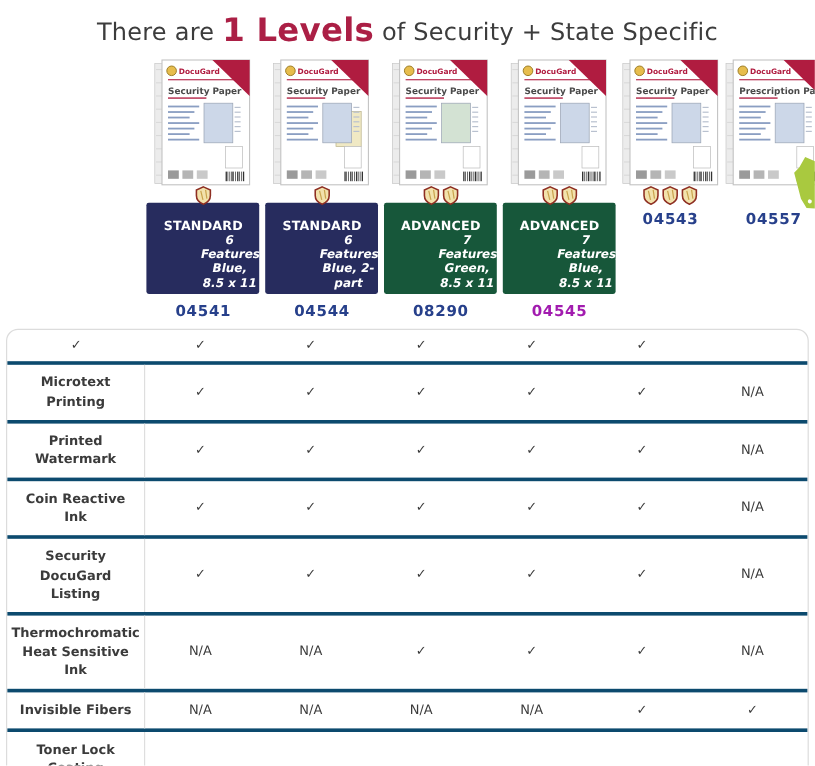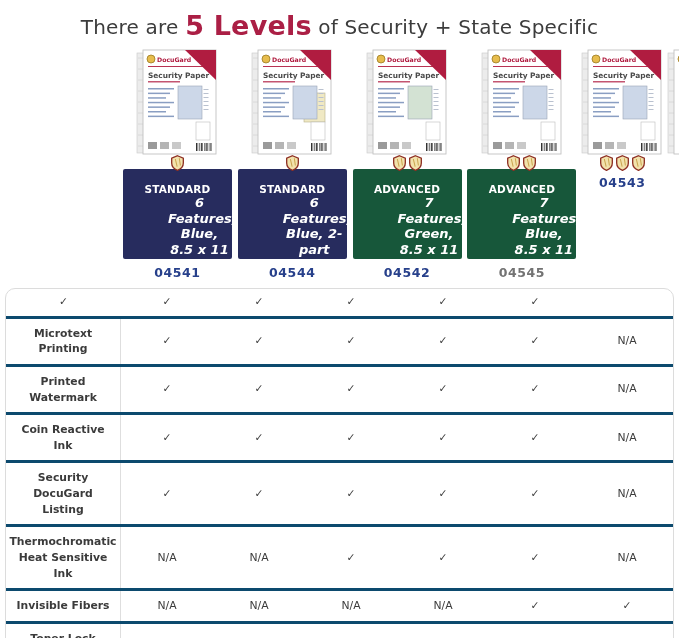--- a/index.html
+++ b/index.html
@@ -10,40 +10,40 @@
   .title{ text-align:center; padding-top:9px; font-size:20px; color:#3c3c3c; letter-spacing:0.2px;}
   .title .hl{ font-size:27px; font-weight:bold; position:relative; top:1px;}
 
   
   .products{ display:grid; grid-template-columns:repeat(6,1fr); margin-left:120px; margin-right:4px; margin-top:6px;}
   .pcol{ display:flex; flex-direction:column; align-items:center; position:relative;}
   .pkg{ width:86px; height:112px;}
   .hands{ height:15px; display:flex; gap:1px; align-items:flex-end; margin-top:-2px; margin-bottom:-2px; position:relative; z-index:2; overflow:visible;}
   .banner{ width:95%; min-height:26px; border-radius:2px; color:#fff; text-align:center; display:flex; flex-direction:column; justify-content:center; padding:2px 1px; box-sizing:border-box; position:relative; z-index:1;}
   .blevel{ font-size:10.5px; font-weight:bold; line-height:1.15; letter-spacing:0.2px;margin-top:12px;}
-  .bsub{ font-size:13px; font-style:italic; font-weight:bold; line-height:1.2;margin-left:44px;}
+  .bsub{ font-size:10px; font-style:italic; font-weight:bold; line-height:1.2;margin-left:44px;}
   .pnum{ margin-top:6px; font-size:12.5px; font-weight:bold; letter-spacing:0.6px;}
   .ca-icon{ position:absolute; top:84px; right:-3px; z-index:3; transform:rotate(10deg);}
 
   
   .ctable{ margin:8px 5px 0 5px; border:1px solid #dcdcdc; border-radius:10px; overflow:hidden;}
   .trow{ display:grid; grid-template-columns:115px repeat(6,1fr); align-items:center;}
   .trow + .trow{ border-top:3px solid #0c4a6e;}
   .tlabel{ font-weight:bold; font-size:10.8px; text-align:center; padding:7px 8px; line-height:1.45; align-self:stretch; display:flex; align-items:center; justify-content:center; border-right:1px solid #dedede; color:#3b3b3b;}
   .tcell{ text-align:center; font-size:10.8px; padding:5px 2px; line-height:1.5; color:#3b3b3b;}
   .tcell div{ white-space:nowrap;}
 </style>
 </head>
 <body>
 
 <div class="page">
 
   <div class="title">
     <span>There are</span>
-    <span class="hl" style="color: rgb(171, 31, 69);">5 Levels</span>
+    <span class="hl" style="color: rgb(171, 31, 69);">1 Levels</span>
     <span>of Security + State Specific</span>
   </div>
 
   <div class="products">
 
     <div class="pcol">
       <div class="pkg"><svg width="86" height="112" viewBox="0 0 86 112">
             <rect x="3" y="7" width="7" height="100" fill="#ececec" stroke="#c8c8c8" stroke-width="0.6"></rect>
             <line x1="4" y1="12" x2="9" y2="12" stroke="#d6d6d6" stroke-width="0.8"></line>
             <line x1="4" y1="23" x2="9" y2="23" stroke="#d6d6d6" stroke-width="0.8"></line>
@@ -220,21 +220,21 @@
           </svg>
           <svg width="15" height="16" viewBox="0 0 20 22">
             <path d="M10 1 L18 4.5 V11 C18 16 14.5 19.3 10 21 C5.5 19.3 2 16 2 11 V4.5 Z" fill="#f2e2ac" stroke="#8e2f23" stroke-width="1.8"></path>
             <path d="M7 5.5 L9.5 16 M12.5 4.5 L14 14.5" stroke="#c9a44e" stroke-width="1.4" fill="none"></path>
           </svg>
         </div>
       <div class="banner" style="background: rgb(23, 87, 58);">
         <div class="blevel">ADVANCED</div>
         <div class="bsub">7 Features, Green, 8.5 x 11</div>
       </div>
-      <div class="pnum" style="color: rgb(39, 64, 139);">04542</div>
+      <div class="pnum" style="color: rgb(39, 64, 139);">08290</div>
     </div>
 
     <div class="pcol">
       <div class="pkg"><svg width="86" height="112" viewBox="0 0 86 112">
             <rect x="3" y="7" width="7" height="100" fill="#ececec" stroke="#c8c8c8" stroke-width="0.6"></rect>
             <line x1="4" y1="12" x2="9" y2="12" stroke="#d6d6d6" stroke-width="0.8"></line>
             <line x1="4" y1="23" x2="9" y2="23" stroke="#d6d6d6" stroke-width="0.8"></line>
             <line x1="4" y1="34" x2="9" y2="34" stroke="#d6d6d6" stroke-width="0.8"></line>
             <line x1="4" y1="45" x2="9" y2="45" stroke="#d6d6d6" stroke-width="0.8"></line>
             <line x1="4" y1="56" x2="9" y2="56" stroke="#d6d6d6" stroke-width="0.8"></line>
@@ -285,21 +285,21 @@
           </svg>
           <svg width="15" height="16" viewBox="0 0 20 22">
             <path d="M10 1 L18 4.5 V11 C18 16 14.5 19.3 10 21 C5.5 19.3 2 16 2 11 V4.5 Z" fill="#f2e2ac" stroke="#8e2f23" stroke-width="1.8"></path>
             <path d="M7 5.5 L9.5 16 M12.5 4.5 L14 14.5" stroke="#c9a44e" stroke-width="1.4" fill="none"></path>
           </svg>
         </div>
       <div class="banner" style="background: rgb(23, 87, 58);">
         <div class="blevel">ADVANCED</div>
         <div class="bsub">7 Features, Blue, 8.5 x 11</div>
       </div>
-      <div class="pnum" style="color: #737373;">04545</div>
+      <div class="pnum" style="color: #a21caf;">04545</div>
     </div>
 
     <div class="pcol">
       <div class="pkg"><svg width="86" height="112" viewBox="0 0 86 112">
             <rect x="3" y="7" width="7" height="100" fill="#ececec" stroke="#c8c8c8" stroke-width="0.6"></rect>
             <line x1="4" y1="12" x2="9" y2="12" stroke="#d6d6d6" stroke-width="0.8"></line>
             <line x1="4" y1="23" x2="9" y2="23" stroke="#d6d6d6" stroke-width="0.8"></line>
             <line x1="4" y1="34" x2="9" y2="34" stroke="#d6d6d6" stroke-width="0.8"></line>
             <line x1="4" y1="45" x2="9" y2="45" stroke="#d6d6d6" stroke-width="0.8"></line>
             <line x1="4" y1="56" x2="9" y2="56" stroke="#d6d6d6" stroke-width="0.8"></line>

